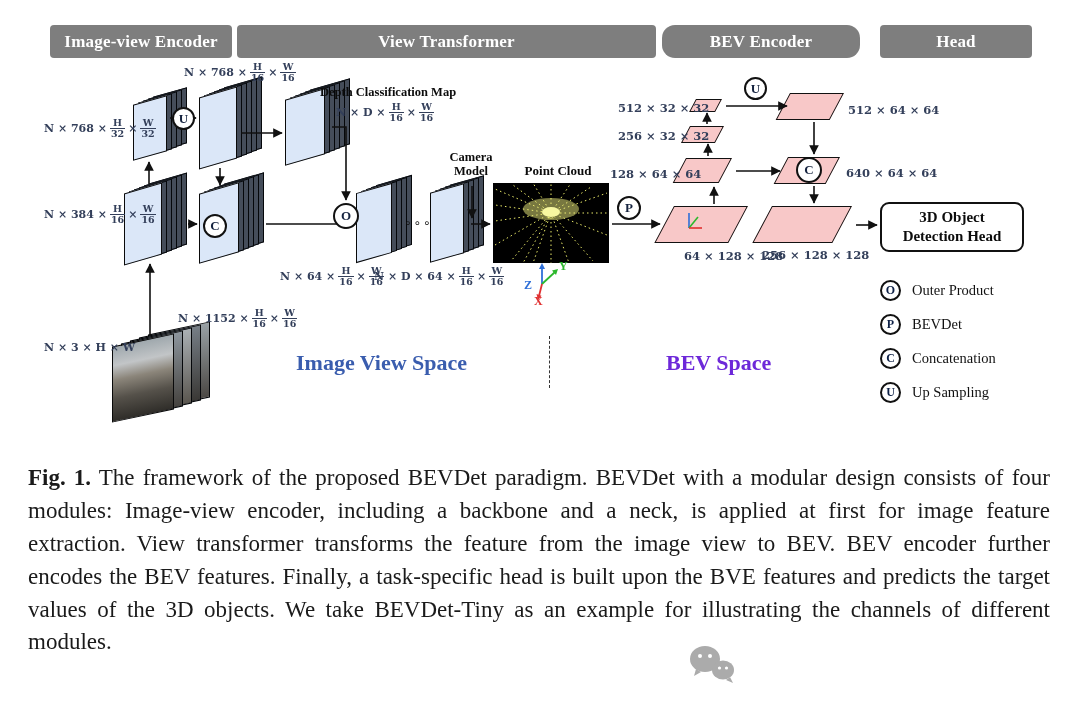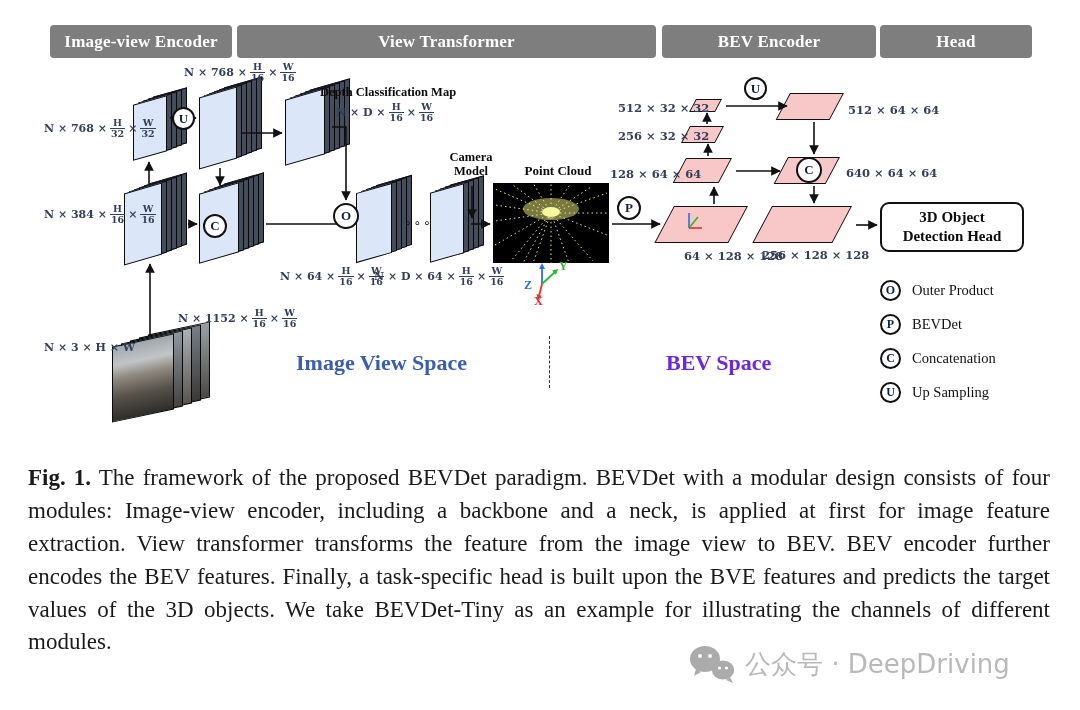--- a/index.html
+++ b/index.html
@@ -64,21 +64,21 @@
   .pcbox{position:absolute;left:493px;top:183px;z-index:3;}
   .axsvg{position:absolute;z-index:6;}
 </style>
 </head>
 <body>
 
 <div class="page">
 
   <div class="hdr" style="left:38px;width:182px;">Image-view Encoder</div>
   <div class="hdr" style="left:225px;width:419px;">View Transformer</div>
-  <div class="hdr" style="left:650px;width:214px;">BEV Encoder</div>
+  <div class="hdr" style="left:650px;width:198px;border-radius:13px;">BEV Encoder</div>
   <div class="hdr" style="left:868px;width:152px;">Head</div>
 
   <div class="stack" style="left:133px;top:100px;">
       <div class="sheet s4" style="left: 20px; top: -8px; width: 34px; height: 56px;"></div>
       <div class="sheet s3" style="left: 15px; top: -6px; width: 34px; height: 56px;"></div>
       <div class="sheet s2" style="left: 10px; top: -4px; width: 34px; height: 56px;"></div>
       <div class="sheet s1" style="left: 5px; top: -2px; width: 34px; height: 56px;"></div>
       <div class="sheet s0 front" style="left: 0px; top: 0px; width: 34px; height: 56px;"></div>
     </div>
   <div class="stack" style="left:199px;top:92px;">
@@ -367,16 +367,15 @@
     <svg width="48" height="40" viewBox="0 0 48 40">
       <ellipse cx="17" cy="15" rx="15" ry="13" fill="#ababab"></ellipse>
       <path d="M8,25 l-2,7 7,-4 z" fill="#ababab"></path>
       <circle cx="12" cy="12" r="2" fill="#fff"></circle>
       <circle cx="22" cy="12" r="2" fill="#fff"></circle>
       <ellipse cx="35" cy="26" rx="11" ry="9.5" fill="#ababab"></ellipse>
       <path d="M42,33 l3,6 -7,-3 z" fill="#ababab"></path>
       <circle cx="31.5" cy="24" r="1.6" fill="#fff"></circle>
       <circle cx="38.5" cy="24" r="1.6" fill="#fff"></circle>
     </svg>
-    <span class="watermark-text">公众号 · DeepDriving</span>
   </div>
 
 </div>
 
 </body></html>

